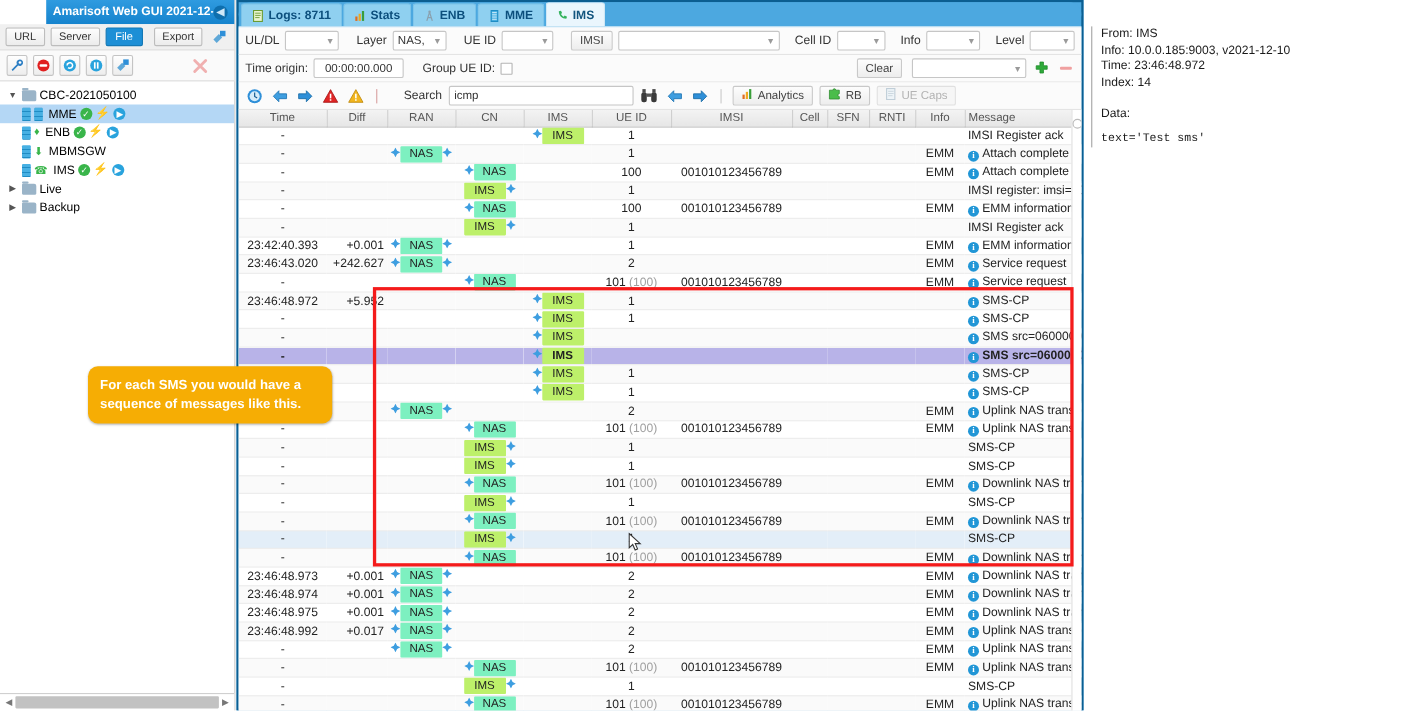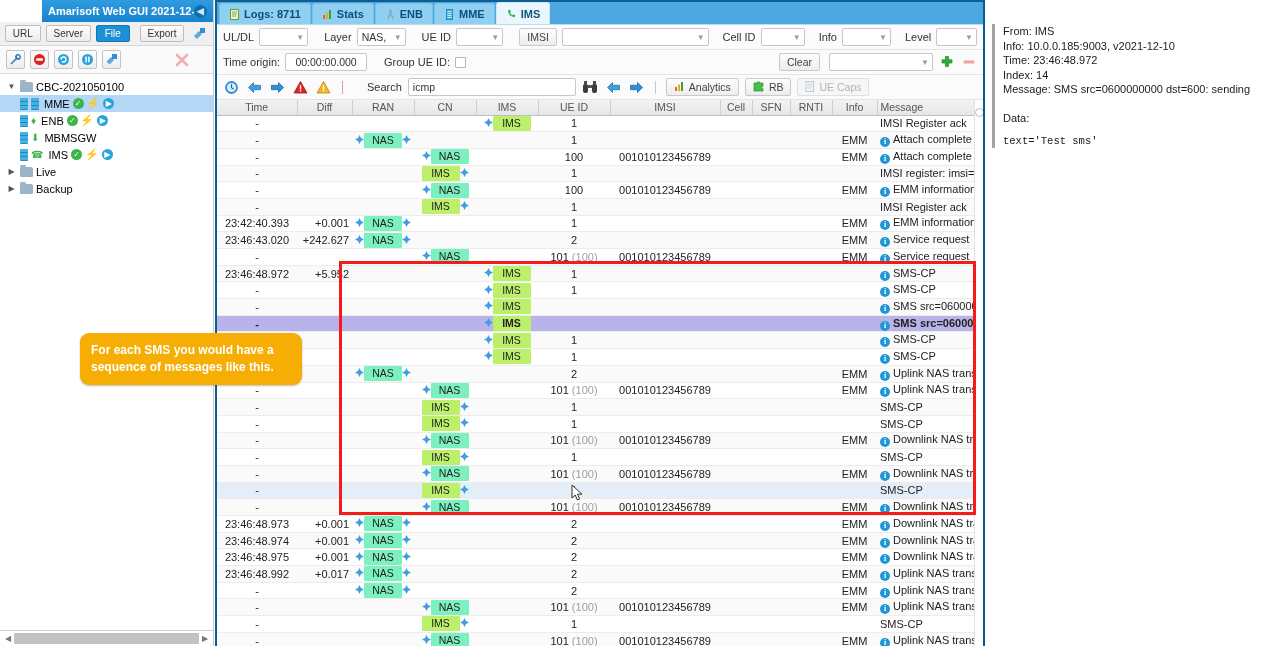--- a/index.html
+++ b/index.html
@@ -157,21 +157,21 @@
   #vscroll{position:absolute;right:0;top:0;width:9px;height:100%;
     background:#fff;border-left:1px solid #e0e0e0;}
   #vscroll .knob{position:absolute;top:8px;left:0;width:9px;height:9px;
     border-radius:50%;border:1px solid #bbb;background:#fff;cursor:pointer;}
   #redbox{position:absolute;border:3px solid #f41b1b;pointer-events:none;}
   #cursor{position:absolute;pointer-events:none;}
 
   
   #right-panel{position:absolute;left:986px;top:0;width:294px;height:646px;
     background:#fff;}
-  #right-inner{margin:24px 0 0 6px;border-left:3px solid #a3a3a3;padding-left:8px;
+  #right-inner{margin:24px 0 0 6px;border-left:1px solid #a3a3a3;padding-left:8px;
     font-size:11px;color:#1a1a1a;line-height:14.6px;}
   #right-inner .mono{font-family:"Liberation Mono",monospace;font-size:10.5px;}
 
   
   #callout{
     position:absolute;left:80px;top:333px;width:222px;
     background:#f6ad04;border-radius:9px;
     padding:9px 11px;color:#fff;font-weight:bold;font-size:12px;
     line-height:17px;box-shadow:0 1px 2px rgba(0,0,0,.25);
   }
@@ -1075,21 +1075,20 @@
       <path d="M1 1 L1 14 L4.2 11 L6.4 16 L8.6 15 L6.5 10.2 L11 10.2 Z" fill="#fff" stroke="#333" stroke-width="1"></path>
     </svg>
 </div>
 
 <div id="right-panel">
   <div id="right-inner">
     <div>From: IMS</div>
     <div>Info: 10.0.0.185:9003, v2021-12-10</div>
     <div>Time: 23:46:48.972</div>
     <div>Index: 14</div>
-    <div>Message: SMS src=0600000000 dst=600: sending</div>
     <div style="height:14px"></div>
     <div>Data:</div>
     <div style="height:8px"></div>
     <div class="mono">text='Test sms'</div>
   </div>
 </div>
 
 <div id="callout">
   <span>For each SMS you would have a sequence of messages like this.</span>
 </div>

